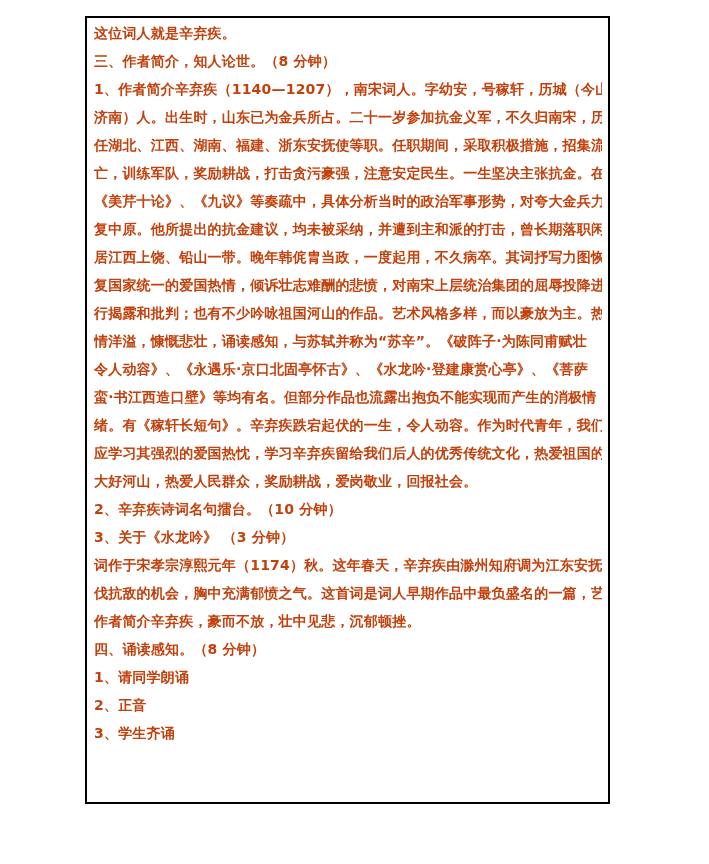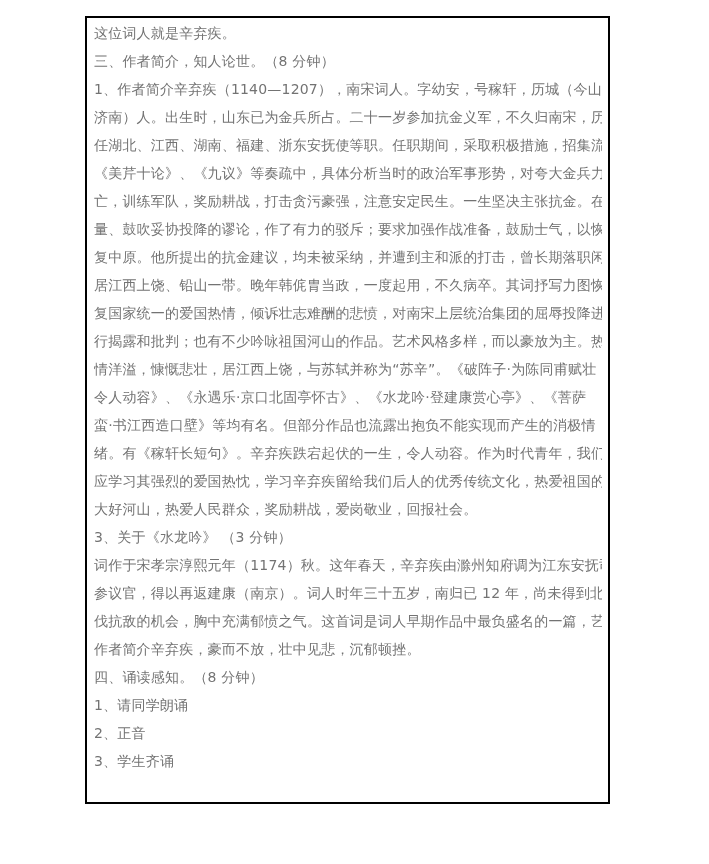--- a/index.html
+++ b/index.html
@@ -38,52 +38,53 @@
     height: 28px;
     white-space: nowrap;
     letter-spacing: 0.2px;
     overflow: hidden;
   }
 </style>
 </head>
 <body style="background: rgb(255, 255, 255);">
 
 <div class="page">
-  <div class="lesson-cell" style="border-color: rgb(0, 0, 0); color: #737373;">
+  <div class="lesson-cell" style="border-color: rgb(0, 0, 0); color: #c2410c; font-weight: bold;">
 
   <div class="paragraph">
         <div class="line">这位词人就是辛弃疾。</div>
       </div>
       <div class="paragraph">
         <div class="line">三、作者简介，知人论世。（8 分钟）</div>
       </div>
       <div class="paragraph">
         <div class="line">1、作者简介辛弃疾（1140—1207），南宋词人。字幼安，号稼轩，历城（今山东</div>
         <div class="line">济南）人。出生时，山东已为金兵所占。二十一岁参加抗金义军，不久归南宋，历</div>
         <div class="line">任湖北、江西、湖南、福建、浙东安抚使等职。任职期间，采取积极措施，招集流</div>
+        <div class="line">亡，训练军队，奖励耕战，打击贪污豪强，注意安定民生。一生坚决主张抗金。在</div>
         <div class="line">《美芹十论》、《九议》等奏疏中，具体分析当时的政治军事形势，对夸大金兵力</div>
-        <div class="line">亡，训练军队，奖励耕战，打击贪污豪强，注意安定民生。一生坚决主张抗金。在</div>
-        <div class="line">量、鼓吹妥协投降的谬论，作了有力的驳斥；要求加强作战准备，鼓励士气，以恢</div>
         <div class="line">复中原。他所提出的抗金建议，均未被采纳，并遭到主和派的打击，曾长期落职闲</div>
         <div class="line">居江西上饶、铅山一带。晚年韩侂胄当政，一度起用，不久病卒。其词抒写力图恢</div>
         <div class="line">复国家统一的爱国热情，倾诉壮志难酬的悲愤，对南宋上层统治集团的屈辱投降进</div>
         <div class="line">行揭露和批判；也有不少吟咏祖国河山的作品。艺术风格多样，而以豪放为主。热</div>
-        <div class="line">情洋溢，慷慨悲壮，居江西上饶，与苏轼并称为“苏辛”。《破阵子·为陈同甫赋壮</div>
+        <div class="line">情洋溢，慷慨悲壮，诵读感知，与苏轼并称为“苏辛”。《破阵子·为陈同甫赋壮</div>
         <div class="line">令人动容》、《永遇乐·京口北固亭怀古》、《水龙吟·登建康赏心亭》、《菩萨</div>
         <div class="line">蛮·书江西造口壁》等均有名。但部分作品也流露出抱负不能实现而产生的消极情</div>
         <div class="line">绪。有《稼轩长短句》。辛弃疾跌宕起伏的一生，令人动容。作为时代青年，我们</div>
         <div class="line">应学习其强烈的爱国热忱，学习辛弃疾留给我们后人的优秀传统文化，热爱祖国的</div>
         <div class="line">大好河山，热爱人民群众，奖励耕战，爱岗敬业，回报社会。</div>
       </div>
       <div class="paragraph">
+        <div class="line">2、辛弃疾诗词名句擂台。（10 分钟）</div>
+      </div>
+      <div class="paragraph">
         <div class="line">3、关于《水龙吟》 （3 分钟）</div>
       </div>
       <div class="paragraph">
         <div class="line">词作于宋孝宗淳熙元年（1174）秋。这年春天，辛弃疾由滁州知府调为江东安抚司</div>
-        <div class="line">参议官，得以再返建康（南京）。词人时年三十五岁，南归已 12 年，尚未得到北</div>
         <div class="line">伐抗敌的机会，胸中充满郁愤之气。这首词是词人早期作品中最负盛名的一篇，艺</div>
         <div class="line">作者简介辛弃疾，豪而不放，壮中见悲，沉郁顿挫。</div>
       </div>
       <div class="paragraph">
         <div class="line">四、诵读感知。（8 分钟）</div>
       </div>
       <div class="paragraph">
         <div class="line">1、请同学朗诵</div>
       </div>
       <div class="paragraph">

